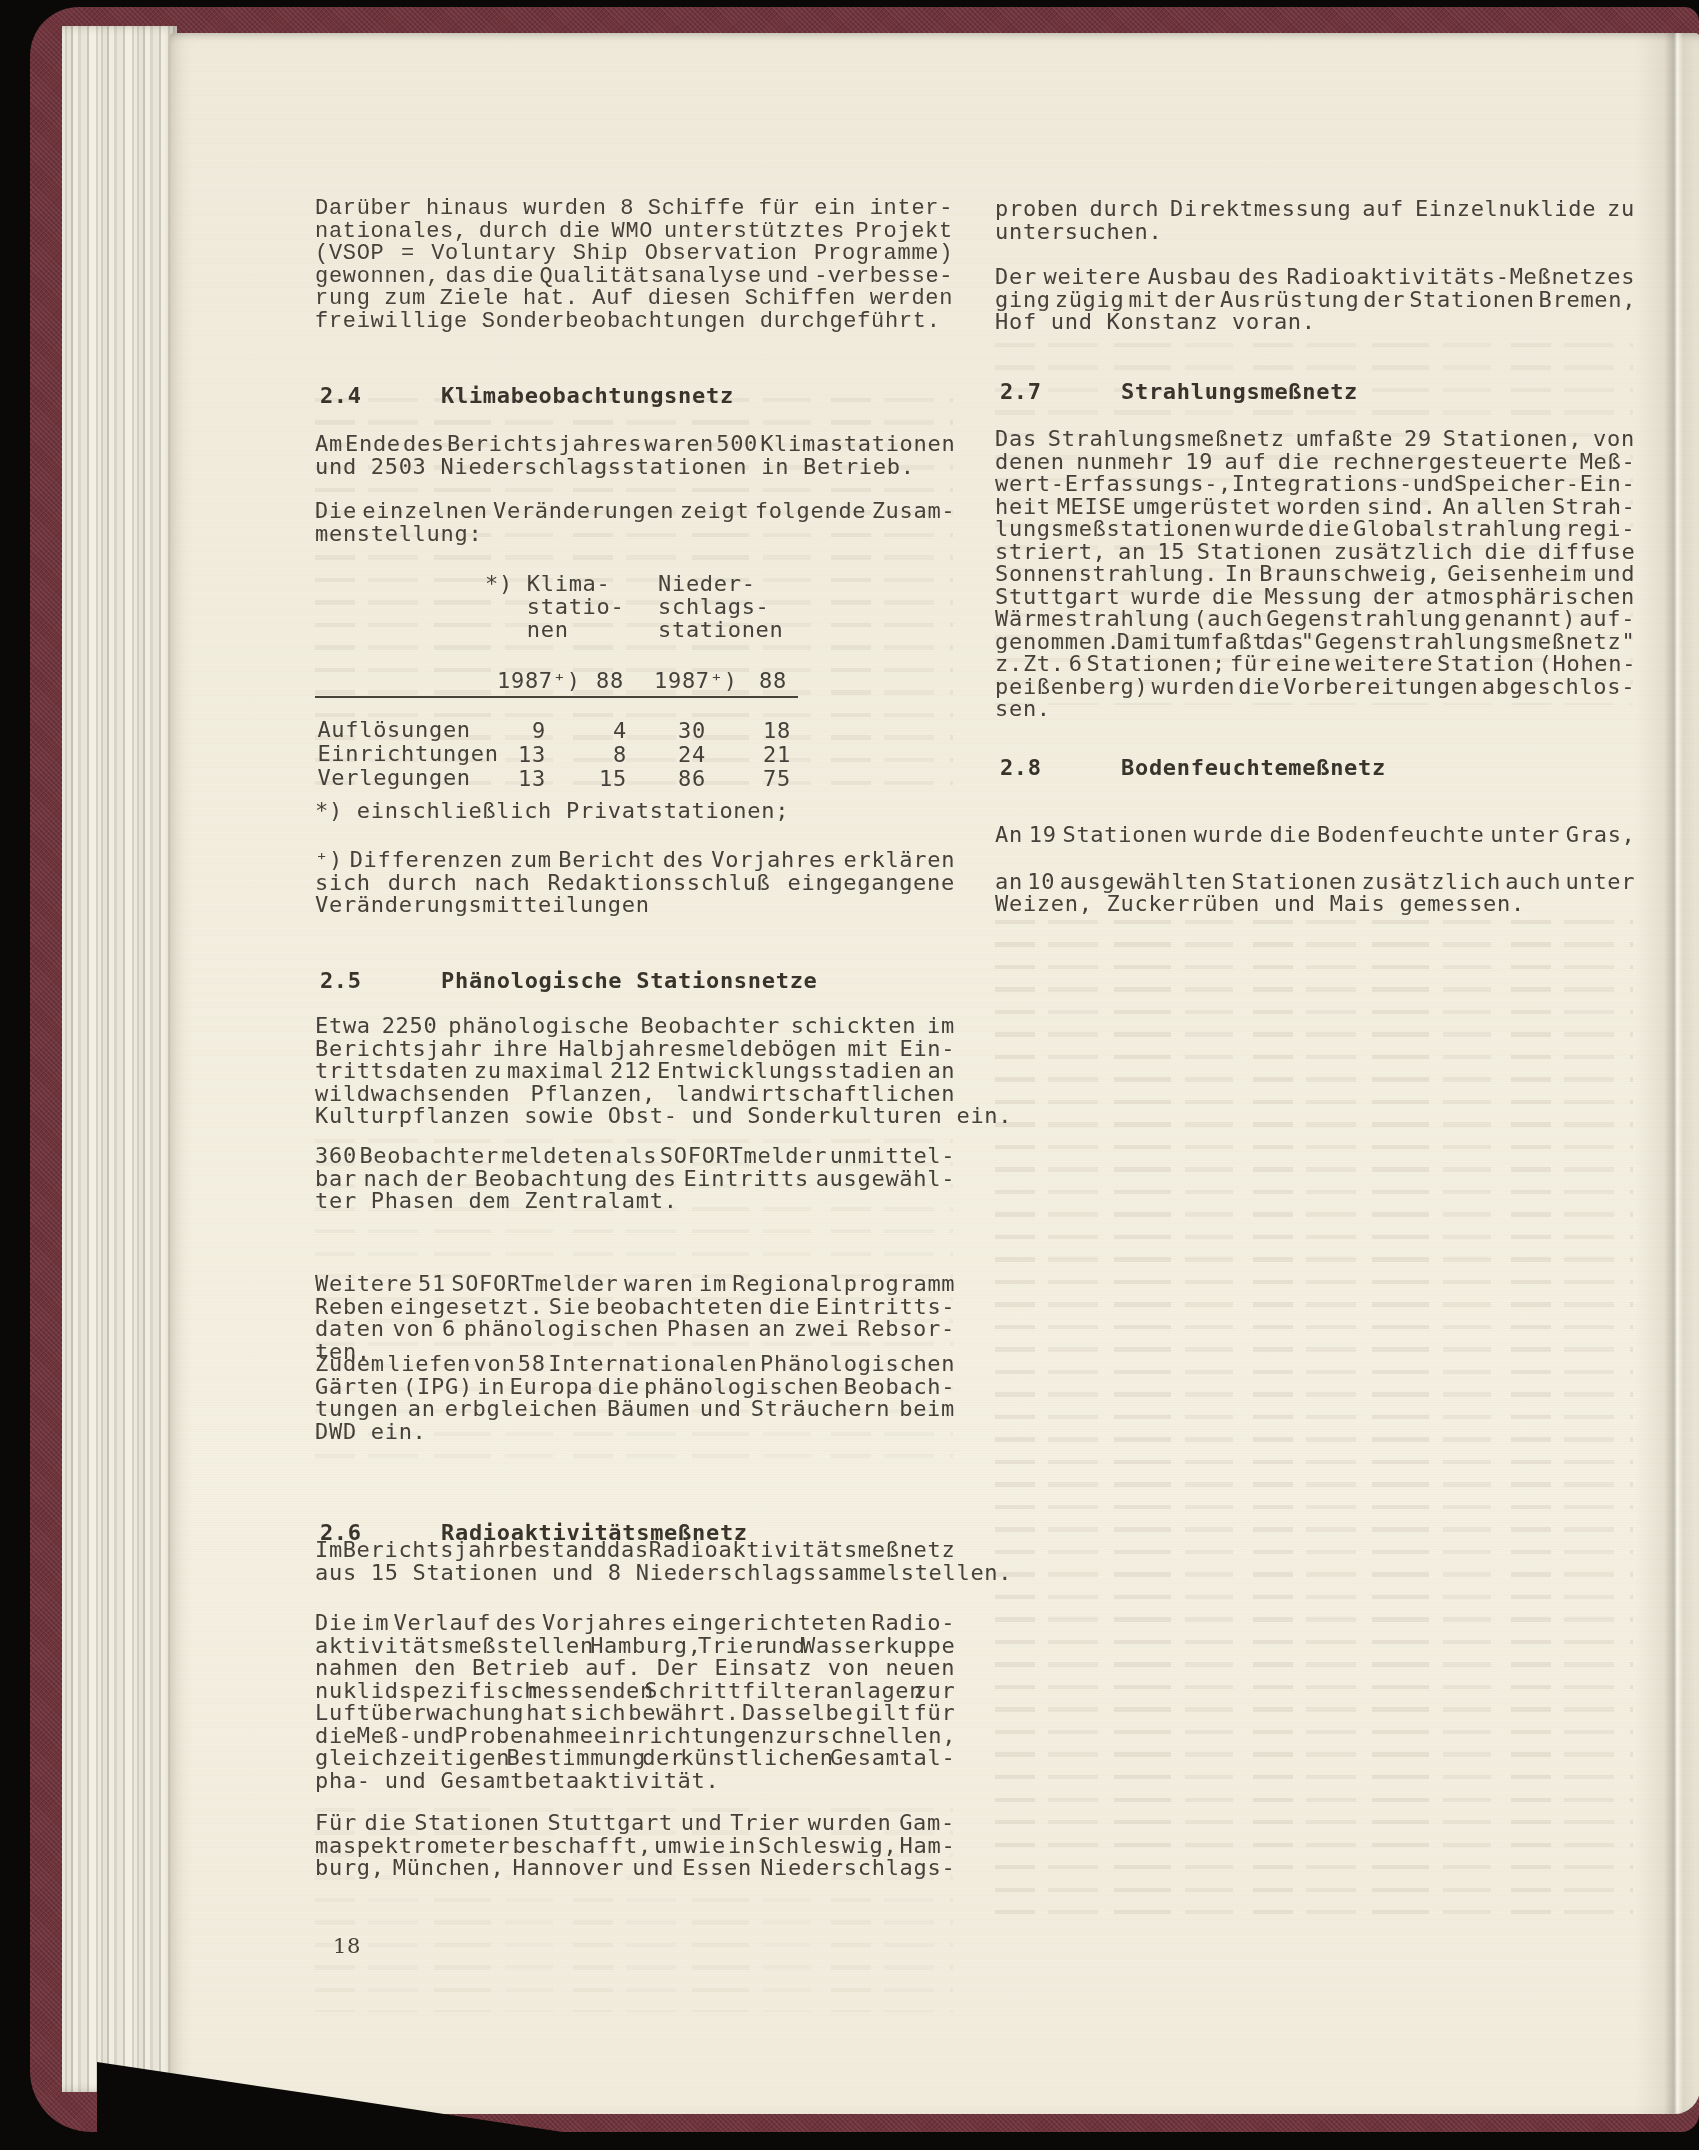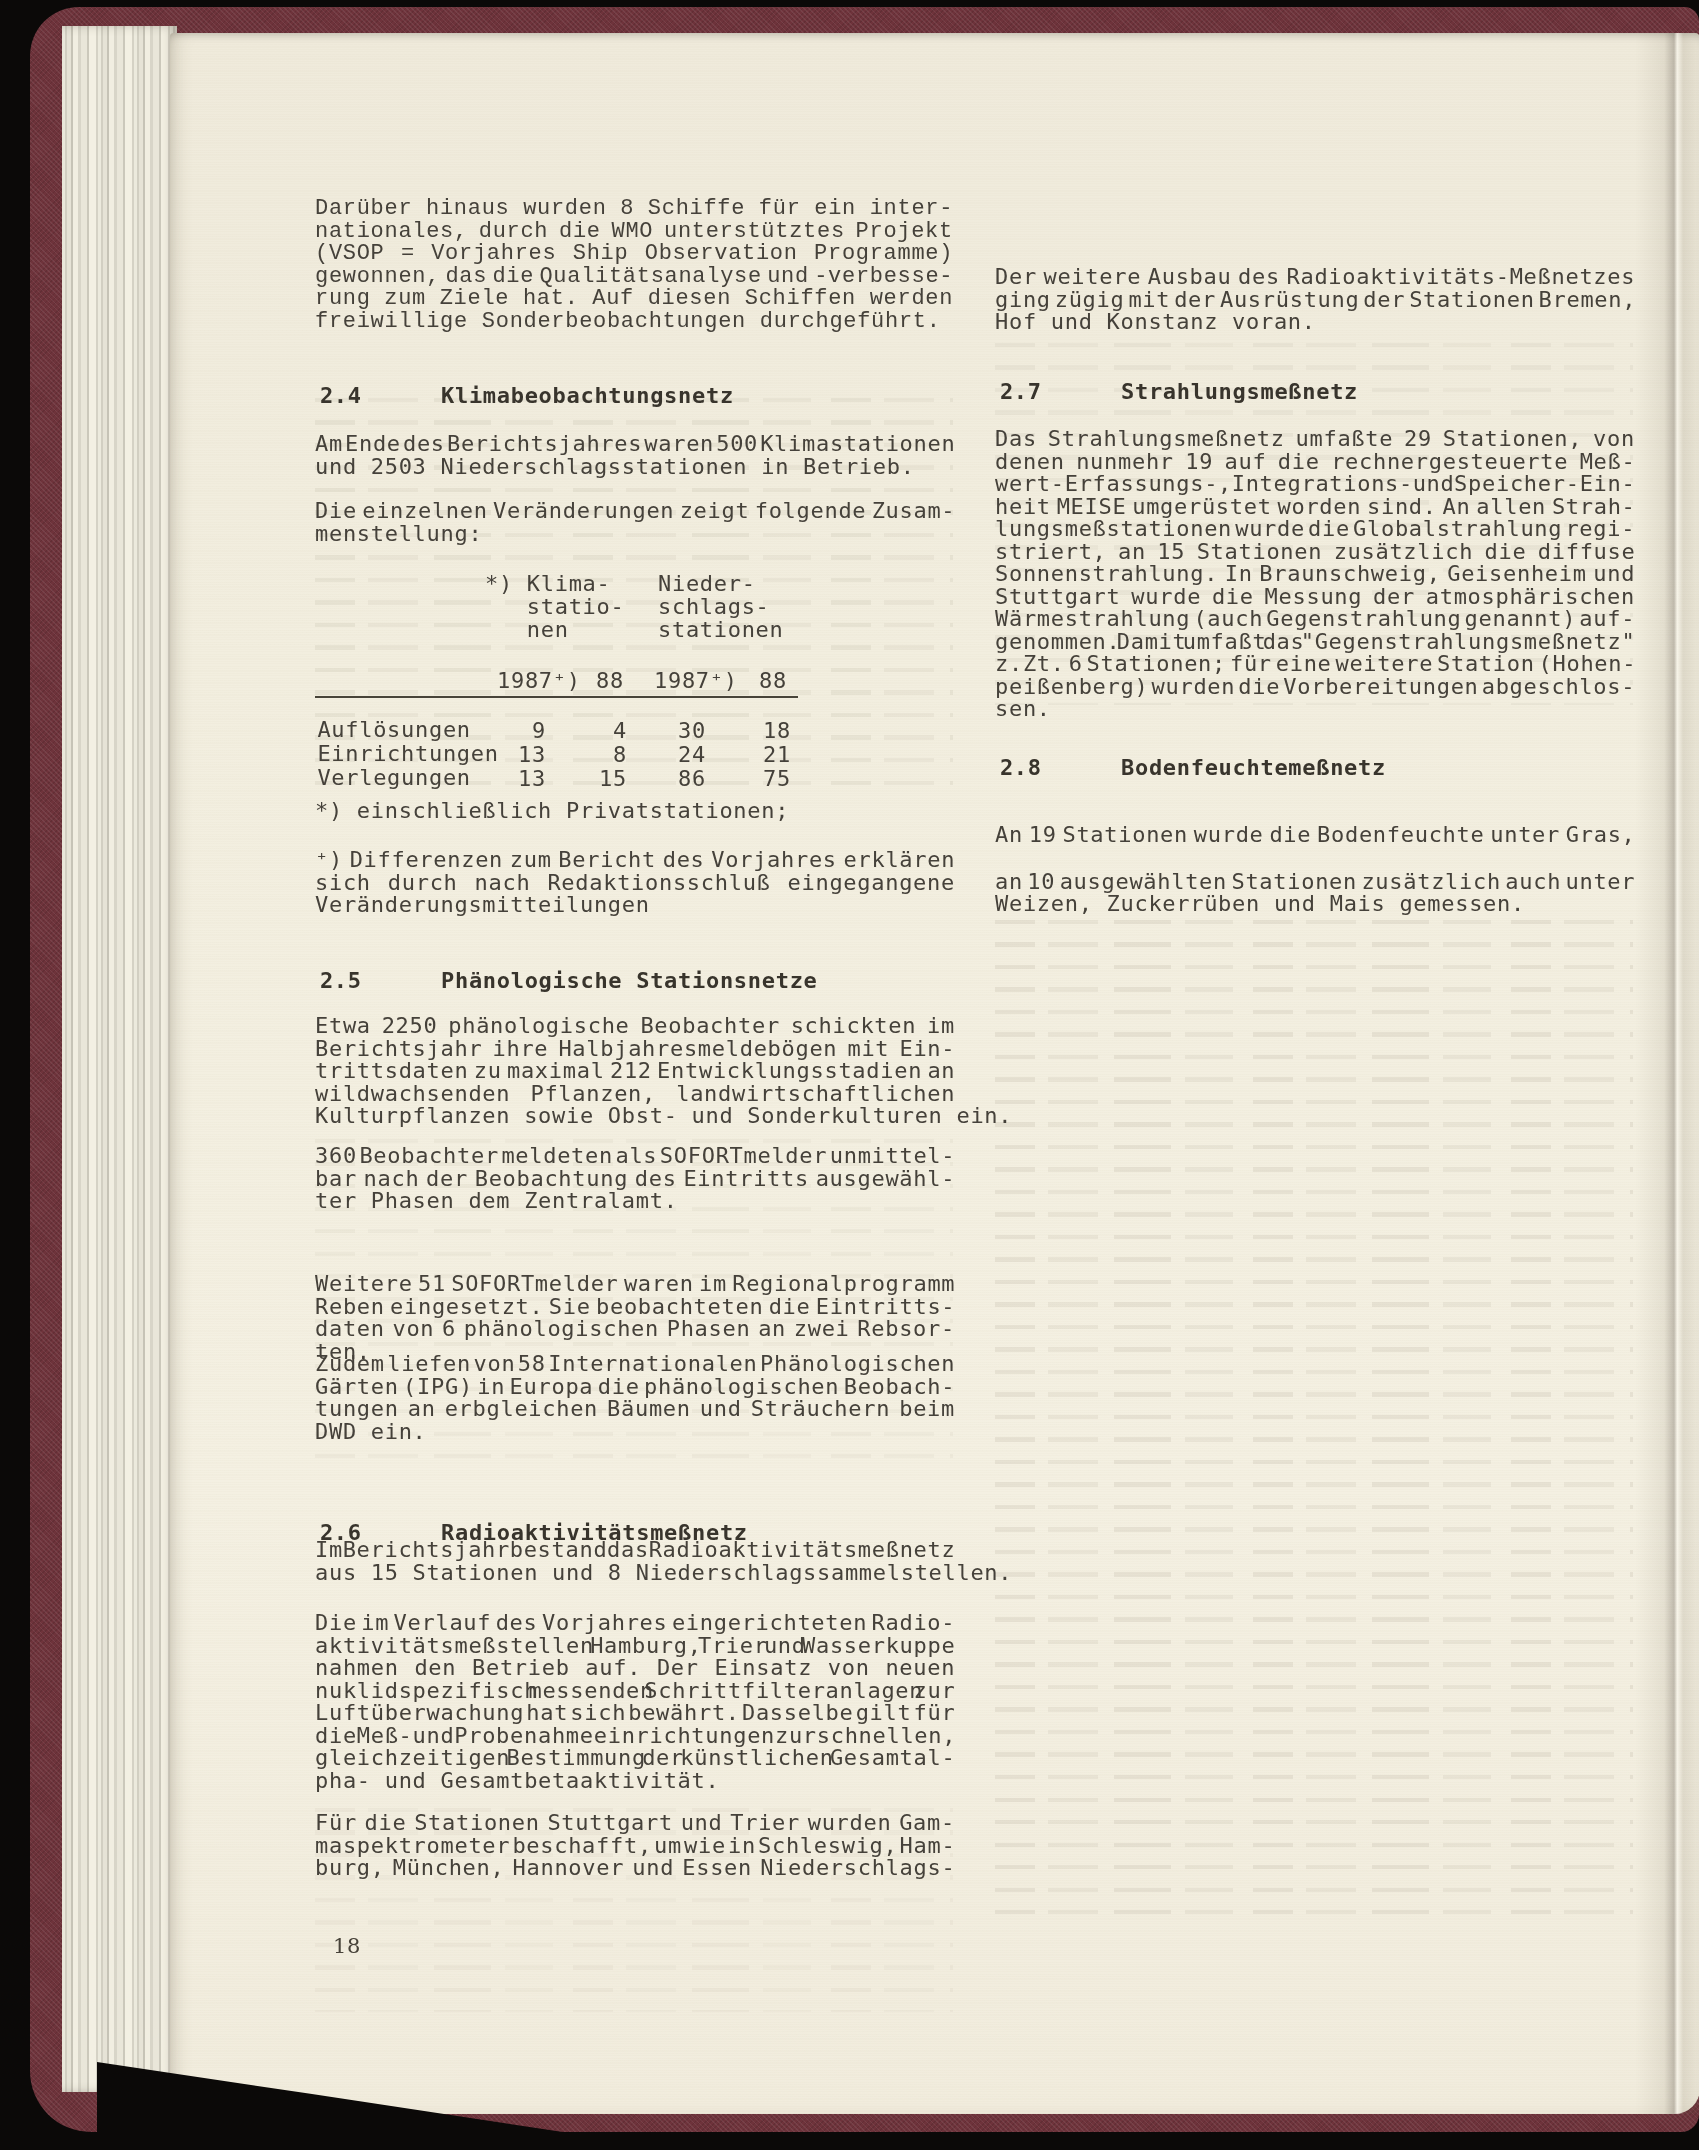--- a/index.html
+++ b/index.html
@@ -99,21 +99,21 @@
   <div class="ghost" style="left:315px; top:383px; width:638px; height:413px; opacity:.45;"></div>
   <div class="ghost" style="left:315px; top:1124px; width:638px; height:340px; opacity:.30;"></div>
   <div class="ghost" style="left:315px; top:1793px; width:638px; height:219px; opacity:.25;"></div>
   <div class="ghost" style="left:995px; top:328px; width:638px; height:377px; opacity:.35;"></div>
   <div class="ghost" style="left:995px; top:905px; width:638px; height:1021px; opacity:.55;"></div>
 
   <div class="col" id="col-left" style="left:315px;">
       <div class="para" style="top: 198px; font-family: Liberation Mono, monospace;">
         <div class="jline" style="word-spacing: -0.2px;"><span class="t">Darüber hinaus wurden 8 Schiffe für ein inter-</span></div>
         <div class="jline" style="word-spacing: -3.1px;"><span class="t">nationales, durch die WMO unterstütztes Projekt</span></div>
-        <div class="jline" style="word-spacing: 2.5px;"><span class="t">(VSOP = Vorjahres Ship Observation Programme)</span></div>
+        <div class="jline" style="word-spacing: 2.5px;"><span class="t">(VSOP = Voluntary Ship Observation Programme)</span></div>
         <div class="jline" style="word-spacing: -8.6px;"><span class="t">gewonnen, das die Qualitätsanalyse und -verbesse-</span></div>
         <div class="jline" style="word-spacing: -0.2px;"><span class="t">rung zum Ziele hat. Auf diesen Schiffen werden</span></div>
         <div class="jline end"><span class="t">freiwillige Sonderbeobachtungen durchgeführt.</span></div>
       </div>
       <div class="heading" style="top: 383px;">
         <span class="hnum">2.4</span>
         <span class="htitle">Klimabeobachtungsnetz</span>
       </div>
       <div class="para" style="top: 433px;">
         <div class="jline" style="word-spacing: -11.8px;"><span class="t">Am Ende des Berichtsjahres waren 500 Klimastationen</span></div>
@@ -205,20 +205,24 @@
         <div class="jline" style="word-spacing: -17.7px;"><span class="t">gleichzeitigen Bestimmung der künstlichen Gesamtal-</span></div>
         <div class="jline end"><span class="t">pha- und Gesamtbetaaktivität.</span></div>
       </div>
       <div class="para" style="top: 1812px;">
         <div class="jline" style="word-spacing: -6.2px;"><span class="t">Für die Stationen Stuttgart und Trier wurden Gam-</span></div>
         <div class="jline" style="word-spacing: -11.8px;"><span class="t">maspektrometer beschafft, um wie in Schleswig, Ham-</span></div>
         <div class="jline" style="word-spacing: -5.8px;"><span class="t">burg, München, Hannover und Essen Niederschlags-</span></div>
       </div>
     </div>
   <div class="col" id="col-right" style="left:995px;">
+      <div class="para" style="top: 198px;">
+        <div class="jline" style="word-spacing: -3.1px;"><span class="t">proben durch Direktmessung auf Einzelnuklide zu</span></div>
+        <div class="jline end"><span class="t">untersuchen.</span></div>
+      </div>
       <div class="para" style="top: 266px;">
         <div class="jline" style="word-spacing: -7.3px;"><span class="t">Der weitere Ausbau des Radioaktivitäts-Meßnetzes</span></div>
         <div class="jline" style="word-spacing: -10px;"><span class="t">ging zügig mit der Ausrüstung der Stationen Bremen,</span></div>
         <div class="jline end"><span class="t">Hof und Konstanz voran.</span></div>
       </div>
       <div class="heading" style="top: 379px;">
         <span class="hnum">2.7</span>
         <span class="htitle">Strahlungsmeßnetz</span>
       </div>
       <div class="para" style="top: 428px;">

